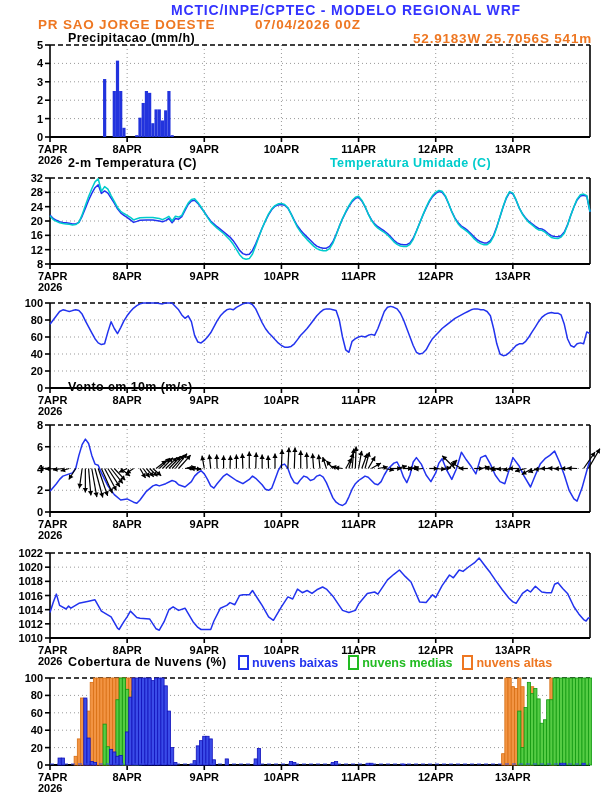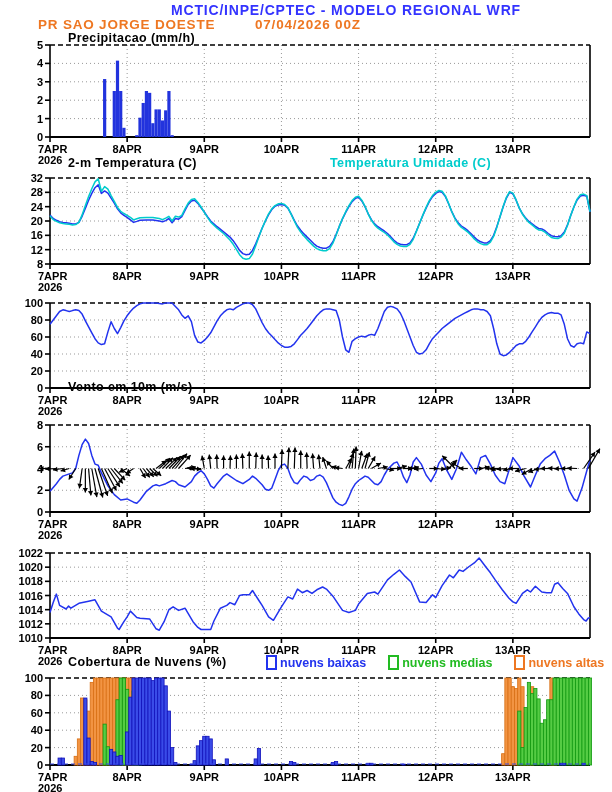--- a/index.html
+++ b/index.html
@@ -6,31 +6,32 @@
   .page{position:relative;width:612px;height:792px;background:#ffffff;overflow:hidden;
         font-family:"Liberation Sans",sans-serif;}
   .hline{position:absolute;white-space:nowrap;font-weight:bold;letter-spacing:.8px;}
   .t-main{top:2px;left:0;width:612px;text-align:center;font-size:14px;margin-left:40px;}
   .t-station{top:17px;left:38px;font-size:13.5px;}
   .t-run{top:17px;left:255px;font-size:13.5px;}
   .t-loc{top:31px;right:20px;font-size:13.5px;}
   .ctitle{position:absolute;white-space:nowrap;font-weight:bold;font-size:12.5px;color:#000;letter-spacing:.4px;}
   svg{position:absolute;top:0;left:0;}
   svg text{font-family:"Liberation Sans",sans-serif;font-weight:bold;}
-  .legend-row{position:absolute;left:238px;top:655px;display:flex;gap:22px;align-items:flex-end;margin-left:28px;}
+  .legend-row{position:absolute;left:238px;top:655px;display:flex;gap:10px;align-items:flex-end;}
   .legend-item{display:flex;align-items:center;font-weight:bold;font-size:12.5px;white-space:nowrap;}
   .sw{display:inline-block;width:7px;height:11px;background:#fff;border:2px solid #000;margin-right:3px;}
 </style>
 </head>
 <body>
 
 <div class="page">
   <div class="hline t-main" style="color: rgb(51, 51, 255);">MCTIC/INPE/CPTEC - MODELO REGIONAL WRF</div>
   <div class="hline t-station" style="color: rgb(238, 119, 34);">PR SAO JORGE DOESTE</div>
   <div class="hline t-run" style="color: rgb(238, 119, 34);">07/04/2026 00Z</div>
+  <div class="hline t-loc" style="color: rgb(238, 119, 34);">52.9183W 25.7056S 541m</div>
 
   <div class="ctitle" style="left:68px;top:31px">Precipitacao (mm/h)</div>
   <div class="ctitle" style="left:68px;top:156px">2-m Temperatura (C)</div>
   <div class="ctitle" style="left:330px;top:156px;color:#00cccc">Temperatura Umidade (C)</div>
   <div class="ctitle" style="left:68px;top:380px">Vento em 10m (m/s)</div>
   <div class="ctitle" style="left:68px;top:655px">Cobertura de Nuvens (%)</div>
 
   <div class="legend-row">
     <span class="legend-item">
       <span class="sw" id="sw0" style="border-color: rgb(34, 51, 238);"></span>

